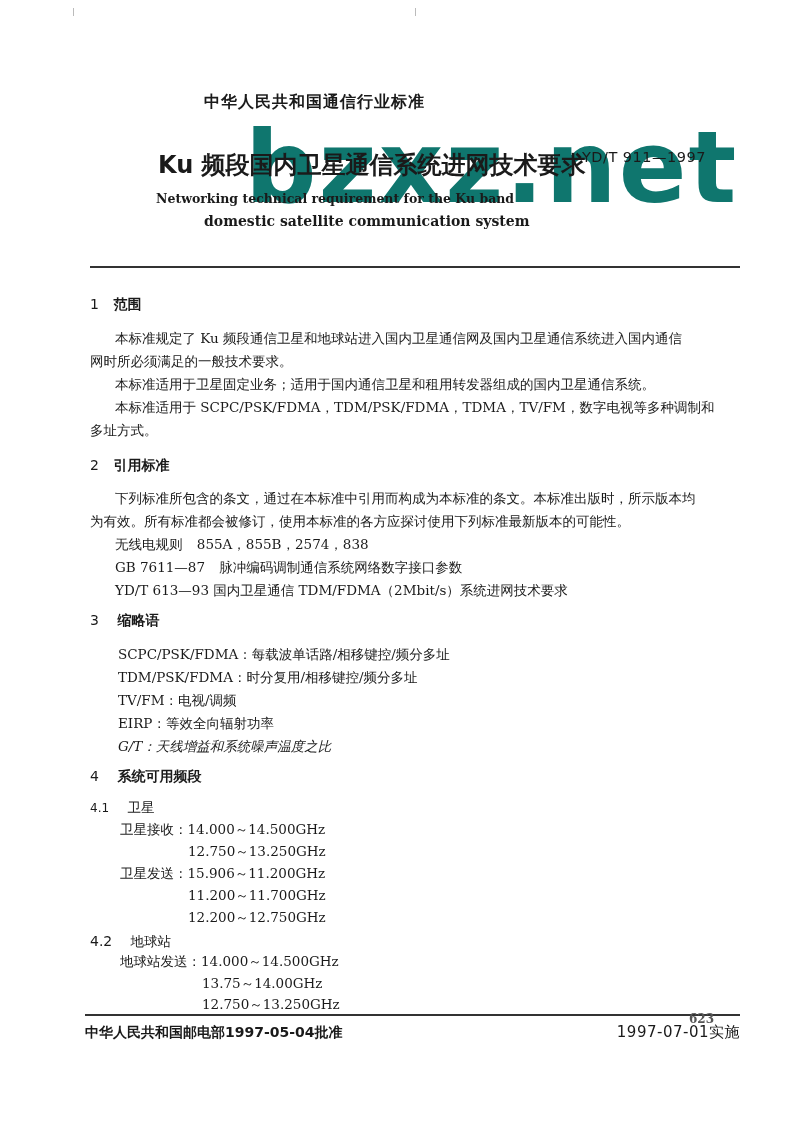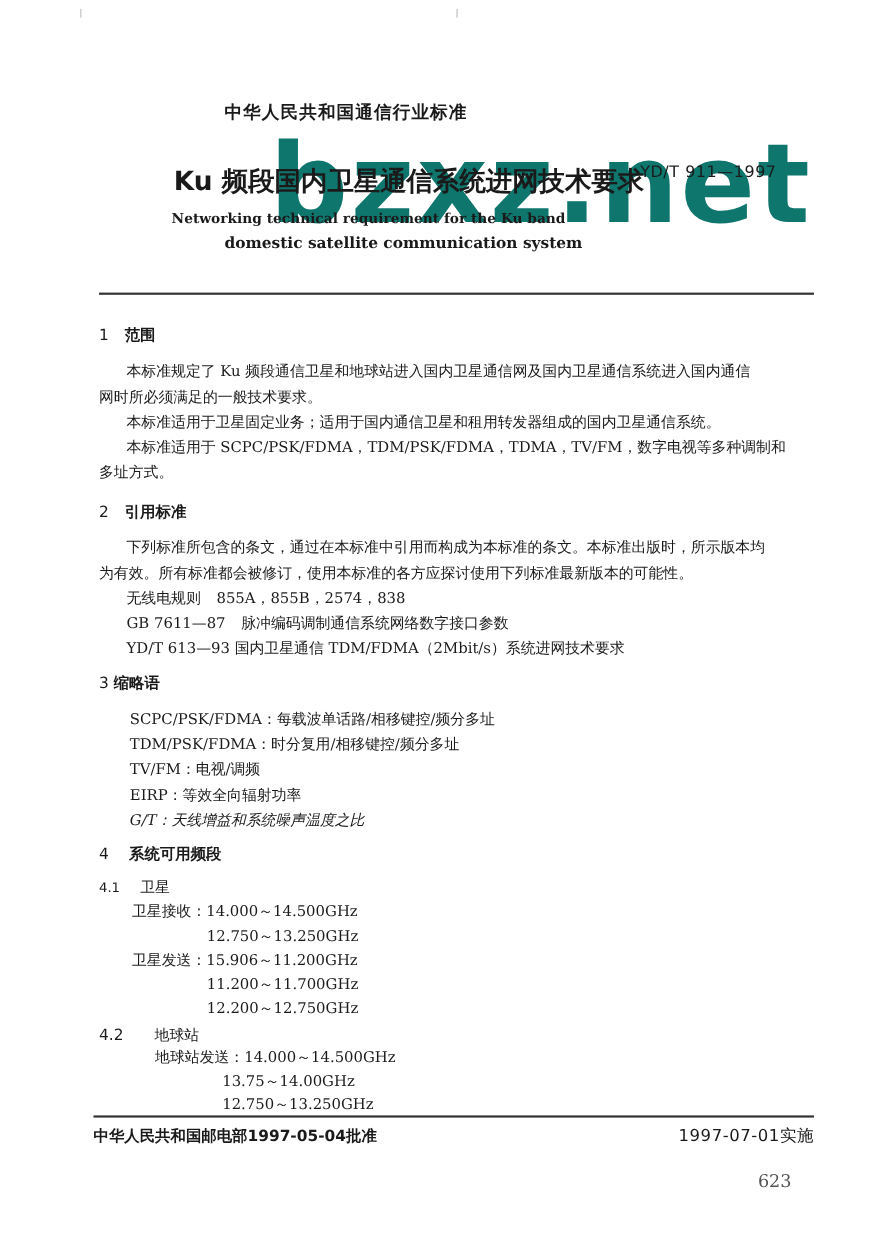--- a/index.html
+++ b/index.html
@@ -63,21 +63,21 @@
     <span>GB 7611—87</span>
     <span style="margin-left:10px;">脉冲编码调制通信系统网络数字接口参数</span>
   </div>
   <div class="abs body-text" style="left:115px;top:584px;">
     <span>YD/T 613—93</span>
     <span style="">国内卫星通信 TDM/FDMA（2Mbit/s）系统进网技术要求</span>
   </div>
 
   <div class="abs heading" style="left:90px;top:612px;">
     <span class="sans">3</span>
-    <span class="hei" style="">缩略语</span>
+    <span class="hei" style="margin-left:14px;">缩略语</span>
   </div>
   <div class="abs body-text" style="left:118px;top:648px;">SCPC/PSK/FDMA：每载波单话路/相移键控/频分多址</div>
   <div class="abs body-text" style="left:118px;top:671px;">TDM/PSK/FDMA：时分复用/相移键控/频分多址</div>
   <div class="abs body-text" style="left:118px;top:694px;">TV/FM：电视/调频</div>
   <div class="abs body-text" style="left:118px;top:717px;">EIRP：等效全向辐射功率</div>
   <div class="abs body-text" style="left:118px;top:740px;font-style:italic;">G/T：天线增益和系统噪声温度之比</div>
 
   <div class="abs heading" style="left:90px;top:768px;">
     <span class="sans">4</span>
     <span class="hei" style="margin-left:14px;">系统可用频段</span>
@@ -92,27 +92,27 @@
   </div>
   <div class="abs body-text" style="left:188px;top:845px;">12.750～13.250GHz</div>
   <div class="abs body-text" style="left:120px;top:867px;">
     <span>卫星发送：</span><span>15.906～11.200GHz</span>
   </div>
   <div class="abs body-text" style="left:188px;top:889px;">11.200～11.700GHz</div>
   <div class="abs body-text" style="left:188px;top:911px;">12.200～12.750GHz</div>
 
   <div class="abs body-text" style="left:90px;top:934px;">
     <span class="sans" style="font-size:14px;">4.2</span>
-    <span style="margin-left:24px;">地球站</span>
+    <span style="margin-left:14px;">地球站</span>
   </div>
-  <div class="abs body-text" style="left:120px;top:955px;margin-left:21px;">
+  <div class="abs body-text" style="left:120px;top:955px;">
     <span>地球站发送：</span><span>14.000～14.500GHz</span>
   </div>
   <div class="abs body-text" style="left:202px;top:977px;">13.75～14.00GHz</div>
   <div class="abs body-text" style="left:202px;top:998px;">12.750～13.250GHz</div>
 
   <div class="rule" style="top:1014px;left:85px;width:655px;"></div>
 
   <div class="abs hei" style="left:85px;top:1024px;font-size:14px;">中华人民共和国邮电部1997-05-04批准</div>
   <div class="abs sans" style="right:60px;top:1023px;font-size:15px;letter-spacing:0.5px;">1997-07-01实施</div>
 
-  <div class="abs serif" style="left:689px;top:1064px;font-size:16px;color:#555;">623</div>
+  <div class="abs serif" style="left:689px;top:1012px;font-size:12px;color:#555;font-weight:bold;">623</div>
 </div>
 
 </body></html>

